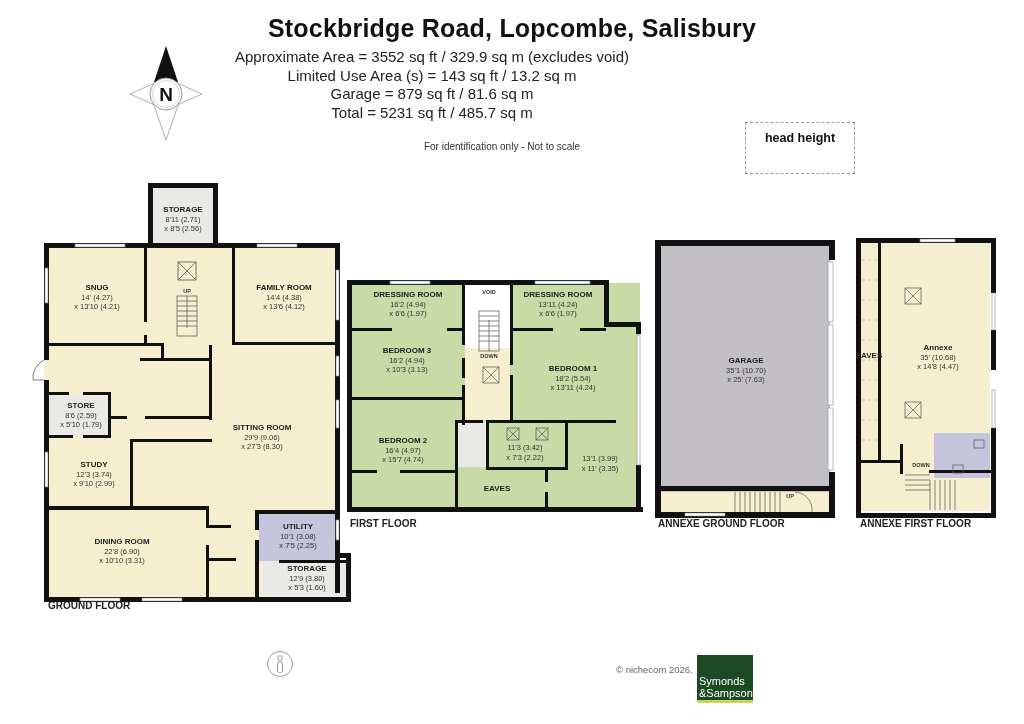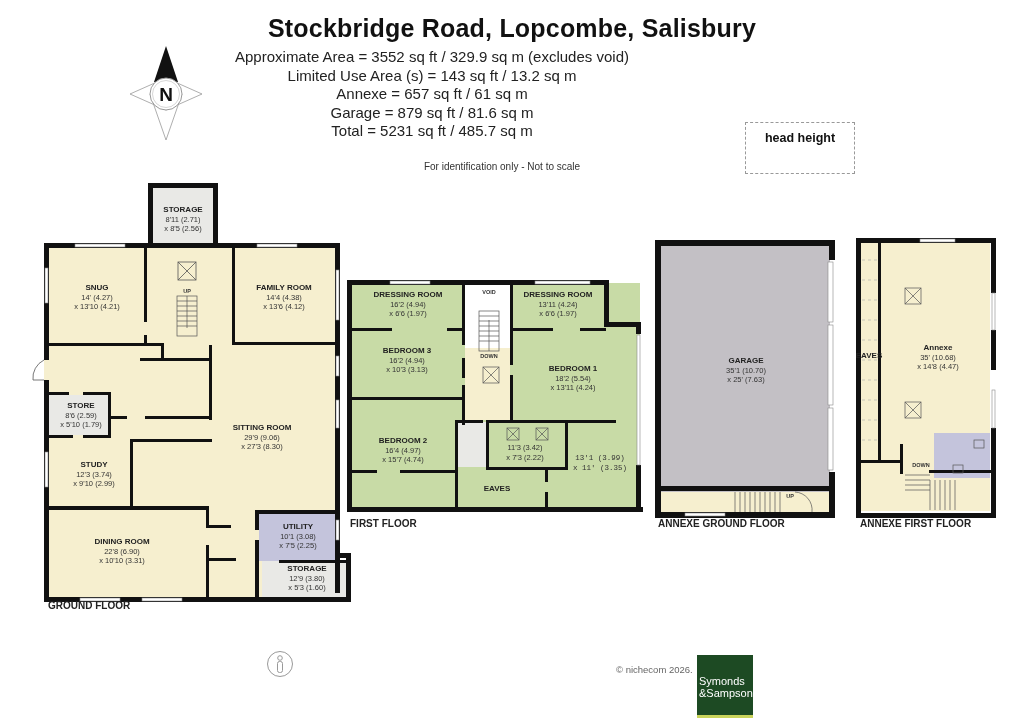--- a/index.html
+++ b/index.html
@@ -1,41 +1,40 @@
 <!DOCTYPE html>
 <html><head>
 <meta charset="utf-8">
 <style>
   html, body { margin:0; padding:0; }
   body { width:1024px; height:724px; background:#ffffff; position:relative; overflow:hidden; font-family:"Liberation Sans", sans-serif; color:#111; }
   .abs { position:absolute; }
   .title { left:0; width:1024px; top:14px; text-align:center; font-weight:bold; font-size:25px; letter-spacing:0.2px; }
   .areas { left:0; width:864px; top:48px; text-align:center; font-size:15px; line-height:18.5px; color:#222; }
   .areas div { white-space:nowrap; }
-  .note { left:0; width:1004px; top:141px; text-align:center; font-size:10px; color:#333;margin-top:20px; }
+  .note { left:0; width:1004px; top:141px; text-align:center; font-size:10px; color:#333; }
   .legend { left:745px; top:122px; width:110px; height:52px; border:1px dashed #999; text-align:center; font-weight:bold; font-size:12.5px; line-height:14px; padding-top:8px; box-sizing:border-box; }
   .compass { left:128px; top:42px; width:76px; height:100px; }
   svg.plan { position:absolute; left:0; top:0; }
   .rl { position:absolute; text-align:center; font-size:7.5px; line-height:9.5px; color:#333; white-space:nowrap; transform:translate(-50%,-50%); }
   .rl b { display:block; font-size:8px; color:#222; }
   .fl { position:absolute; font-weight:bold; font-size:10px; color:#222; white-space:nowrap; }
   .tiny { position:absolute; font-size:5.5px; font-weight:bold; color:#333; transform:translate(-50%,-50%); white-space:nowrap; }
   .footer { left:300px; top:652px; font-size:9.5px; line-height:12px; color:#666; }
   .foot-icon { left:266px; top:650px; width:28px; height:28px; }
   .copy { left:616px; top:664px; font-size:9.5px; color:#666; }
-  .logo { left:697px; top:655px; width:56px; height:63px; background:#1d4a23; color:#fff; font-size:11px; line-height:12px; box-sizing:border-box; padding:20px 4px 0 2px; border-bottom:3px solid #c9d45b; }
+  .logo { left:697px; top:655px; width:56px; height:48px; background:#1d4a23; color:#fff; font-size:11px; line-height:12px; box-sizing:border-box; padding:20px 4px 0 2px; border-bottom:3px solid #c9d45b; }
 </style>
 </head>
 <body>
 
 <div class="abs title">Stockbridge Road, Lopcombe, Salisbury</div>
 <div class="abs areas">
   <div>Approximate Area = 3552 sq ft / 329.9 sq m (excludes void)</div>
   <div>Limited Use Area (s) = 143 sq ft / 13.2 sq m</div>
-  <div>Annexe = 657 sq ft / 61 sq m</div>
   <div>Garage = 879 sq ft / 81.6 sq m</div>
   <div>Total = 5231 sq ft / 485.7 sq m</div>
 </div>
 <div class="abs note">For identification only - Not to scale</div>
 
 <div class="abs legend">
   <div>head height</div>
 </div>
 
 <svg class="abs compass" viewBox="0 0 76 100">
@@ -288,21 +287,21 @@
 <div class="rl" style="left:307px;top:578px;"><b>STORAGE</b><span>12'9 (3.80)</span><br><span>x 5'3 (1.60)</span></div>
 <div class="tiny" style="left:187px;top:291px;">UP</div>
 <div class="fl" style="left:48px;top:600px;">GROUND FLOOR</div>
 
 <div class="rl" style="left:408px;top:304px;"><b>DRESSING ROOM</b><span>16'2 (4.94)</span><br><span>x 6'6 (1.97)</span></div>
 <div class="rl" style="left:558px;top:304px;"><b>DRESSING ROOM</b><span>13'11 (4.24)</span><br><span>x 6'6 (1.97)</span></div>
 <div class="rl" style="left:407px;top:360px;"><b>BEDROOM 3</b><span>16'2 (4.94)</span><br><span>x 10'3 (3.13)</span></div>
 <div class="rl" style="left:573px;top:378px;"><b>BEDROOM 1</b><span>18'2 (5.54)</span><br><span>x 13'11 (4.24)</span></div>
 <div class="rl" style="left:403px;top:450px;"><b>BEDROOM 2</b><span>16'4 (4.97)</span><br><span>x 15'7 (4.74)</span></div>
 <div class="rl" style="left:525px;top:452px;"><span>11'3 (3.42)</span><br><span>x 7'3 (2.22)</span></div>
-<div class="rl" style="left:600px;top:463px;font-family:Liberation Mono, monospace;"><span>13'1 (3.99)</span><br><span>x 11' (3.35)</span></div>
+<div class="rl" style="left:600px;top:463px;"><span>13'1 (3.99)</span><br><span>x 11' (3.35)</span></div>
 <div class="rl" style="left:497px;top:489px;">
     <b>EAVES</b>
   </div>
 <div class="tiny" style="left:489px;top:292px;">VOID</div>
 <div class="tiny" style="left:489px;top:356px;">DOWN</div>
 <div class="fl" style="left:350px;top:518px;">FIRST FLOOR</div>
 
 <div class="rl" style="left:746px;top:370px;"><b>GARAGE</b><span>35'1 (10.70)</span><br><span>x 25' (7.63)</span></div>
 <div class="tiny" style="left:790px;top:496px;">UP</div>
 <div class="fl" style="left:658px;top:518px;">ANNEXE GROUND FLOOR</div>

